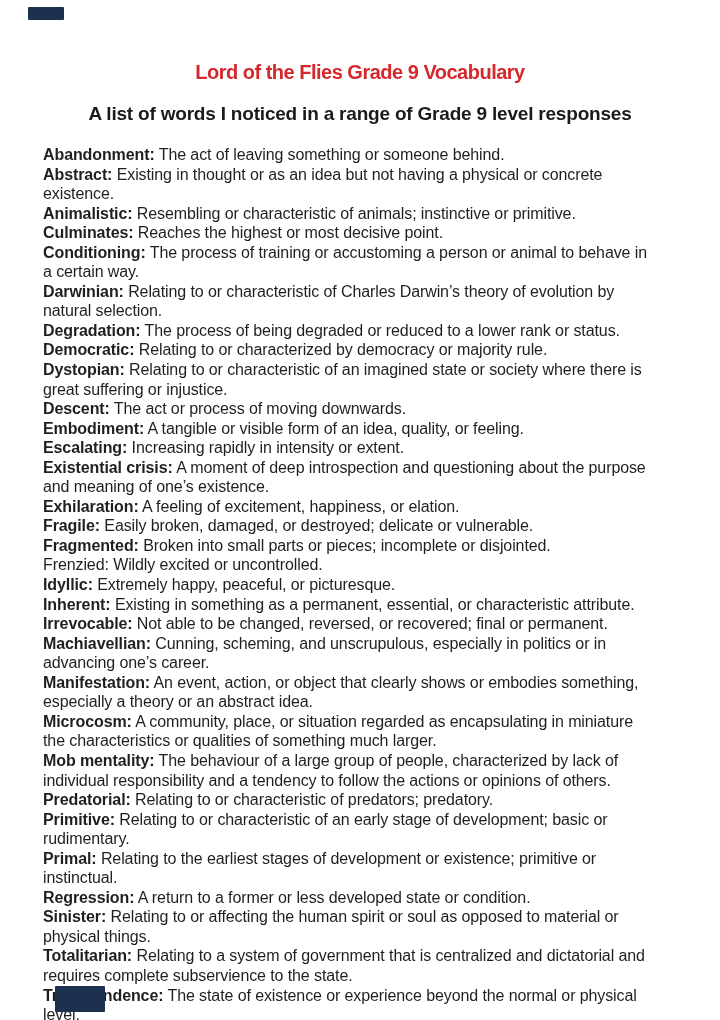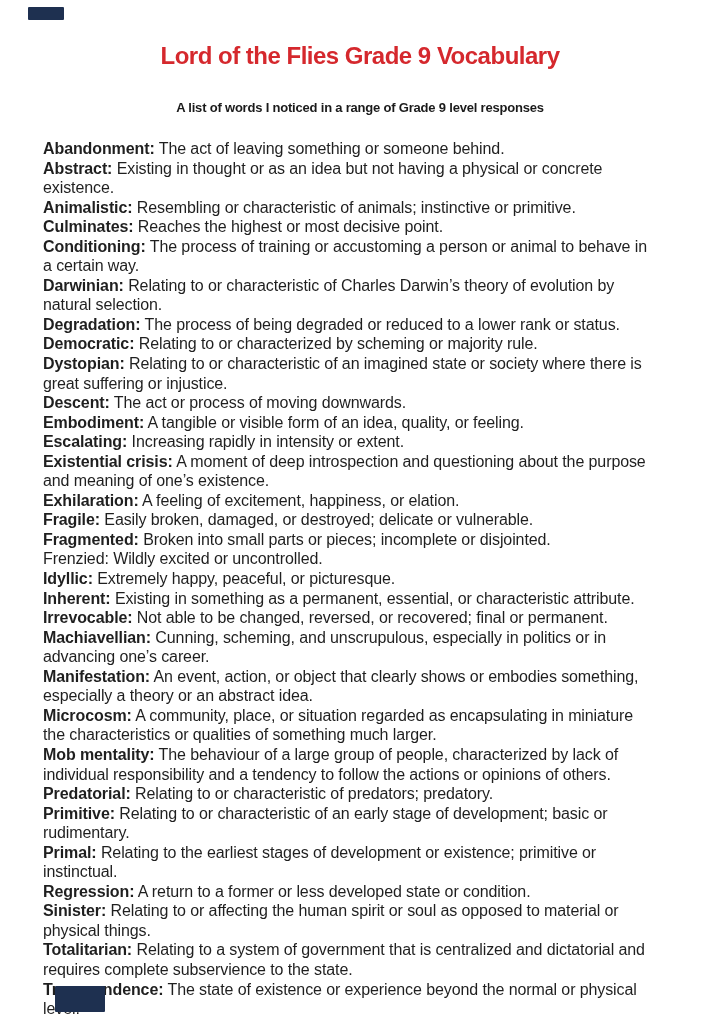--- a/index.html
+++ b/index.html
@@ -18,32 +18,32 @@
   }
   .redaction {
     position: absolute;
     background: var(--redaction-color, #1e3050);
     border-radius: 1px;
   }
   .redaction-top    { left: 28px; top: 7px;   width: 36px; height: 13px; }
   .redaction-bottom { left: 55px; top: 986px; width: 50px; height: 26px; }
   .title {
     margin: 0;
-    padding-top: 40px;
+    padding-top: 56px;
     text-align: center;
-    font-size: 24px;
+    font-size: 20px;
     line-height: 32px;
     font-weight: 700;
     letter-spacing: -0.5px;
     color: var(--title-color, #d5282d);
   }
   .subtitle {
-    margin-top: 26px;
+    margin-top: 16px;
     text-align: center;
-    font-size: 13px;
+    font-size: 19px;
     line-height: 20px;
     font-weight: 700;
     letter-spacing: -0.2px;
     color: var(--subtitle-color, #1a1a1a);
   }
   .vocab {
     margin: 21px 0 0 43px;
     width: 614px;
     font-size: 16px;
     line-height: 19.55px;
@@ -65,21 +65,21 @@
   <div class="subtitle">A list of words I noticed in a range of Grade 9 level responses</div>
 
   <div class="vocab" id="vocab-list">
       <p class="entry"><span class="term">Abandonment:</span><span class="definition"> The act of leaving something or someone behind.</span></p>
       <p class="entry"><span class="term">Abstract:</span><span class="definition"> Existing in thought or as an idea but not having a physical or concrete existence.</span></p>
       <p class="entry"><span class="term">Animalistic:</span><span class="definition"> Resembling or characteristic of animals; instinctive or primitive.</span></p>
       <p class="entry"><span class="term">Culminates:</span><span class="definition"> Reaches the highest or most decisive point.</span></p>
       <p class="entry"><span class="term">Conditioning:</span><span class="definition"> The process of training or accustoming a person or animal to behave in a certain way.</span></p>
       <p class="entry"><span class="term">Darwinian:</span><span class="definition"> Relating to or characteristic of Charles Darwin’s theory of evolution by natural selection.</span></p>
       <p class="entry"><span class="term">Degradation:</span><span class="definition"> The process of being degraded or reduced to a lower rank or status.</span></p>
-      <p class="entry"><span class="term">Democratic:</span><span class="definition"> Relating to or characterized by scheming or majority rule.</span></p>
+      <p class="entry"><span class="term">Democratic:</span><span class="definition"> Relating to or characterized by democracy or majority rule.</span></p>
       <p class="entry"><span class="term">Dystopian:</span><span class="definition"> Relating to or characteristic of an imagined state or society where there is great suffering or injustice.</span></p>
       <p class="entry"><span class="term">Descent:</span><span class="definition"> The act or process of moving downwards.</span></p>
       <p class="entry"><span class="term">Embodiment:</span><span class="definition"> A tangible or visible form of an idea, quality, or feeling.</span></p>
       <p class="entry"><span class="term">Escalating:</span><span class="definition"> Increasing rapidly in intensity or extent.</span></p>
       <p class="entry"><span class="term">Existential crisis:</span><span class="definition"> A moment of deep introspection and questioning about the purpose and meaning of one’s existence.</span></p>
       <p class="entry"><span class="term">Exhilaration:</span><span class="definition"> A feeling of excitement, happiness, or elation.</span></p>
       <p class="entry"><span class="term">Fragile:</span><span class="definition"> Easily broken, damaged, or destroyed; delicate or vulnerable.</span></p>
       <p class="entry"><span class="term">Fragmented:</span><span class="definition"> Broken into small parts or pieces; incomplete or disjointed.</span></p>
       <p class="entry regular-term"><span class="term">Frenzied:</span><span class="definition"> Wildly excited or uncontrolled.</span></p>
       <p class="entry"><span class="term">Idyllic:</span><span class="definition"> Extremely happy, peaceful, or picturesque.</span></p>

